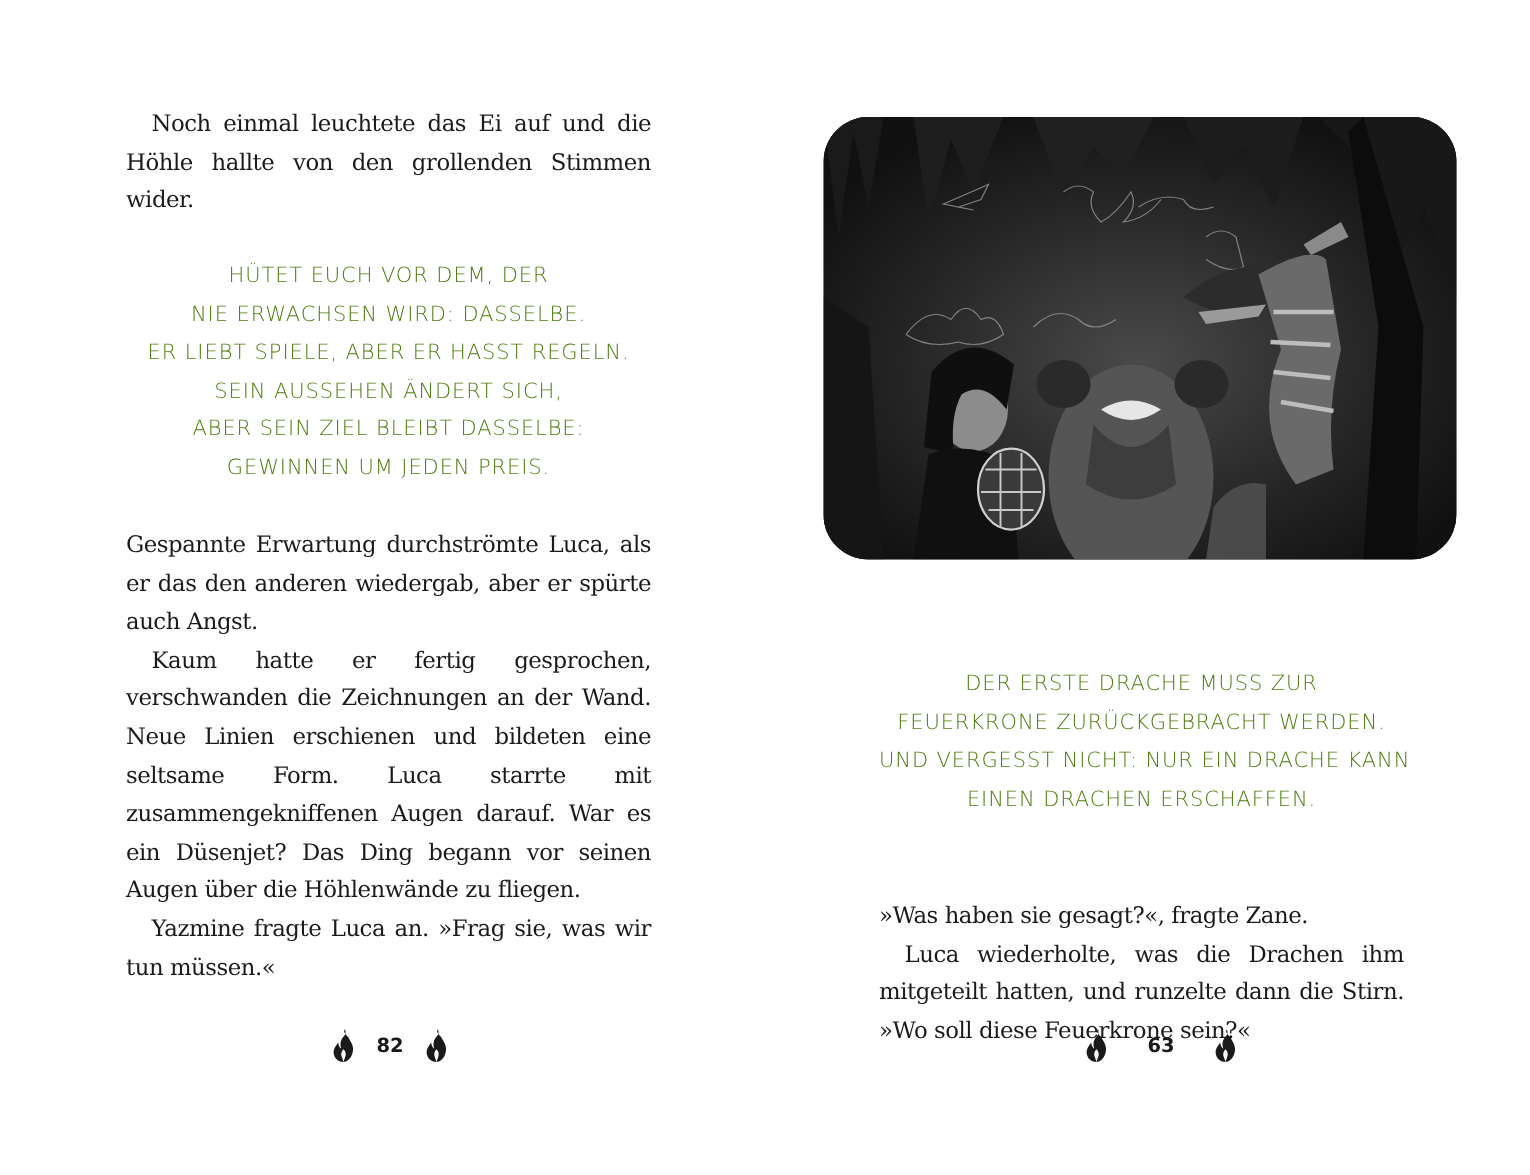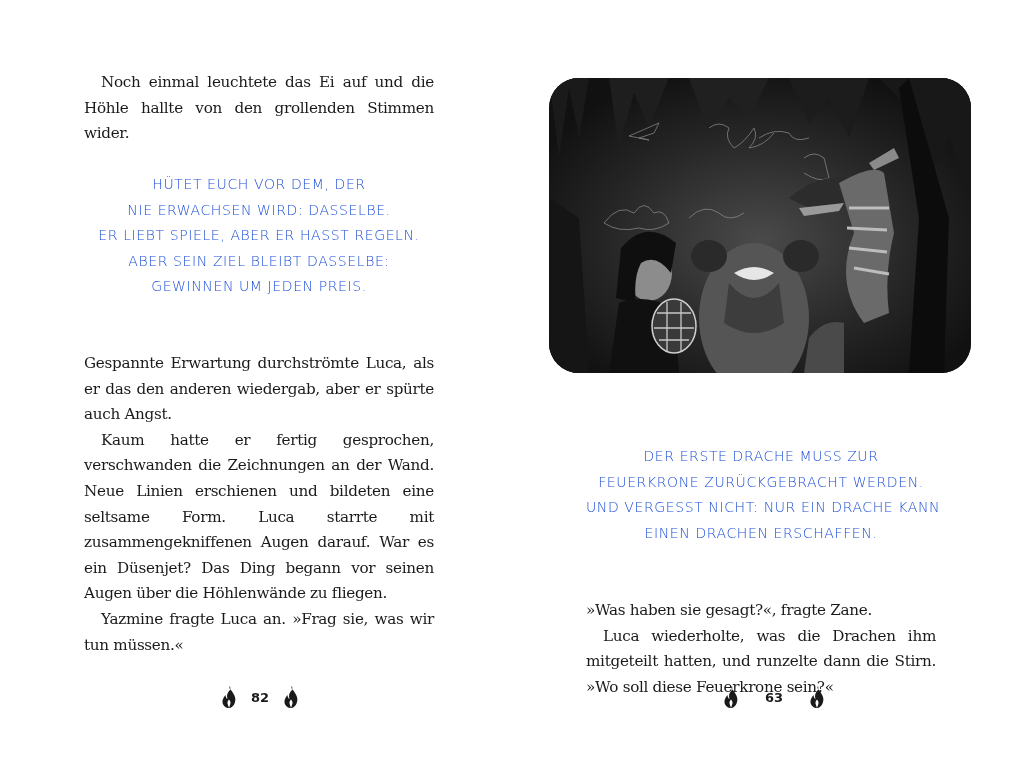--- a/index.html
+++ b/index.html
@@ -19,21 +19,21 @@
     .prose p { margin: 0; text-align: justify; text-align-last: left; }
     .prose p.indent { text-indent: 17px; }
     .prose p.noindent { text-indent: 0; }
     .inscription {
       position: absolute;
       font-family: "DejaVu Sans", sans-serif;
       font-size: 14px;
       line-height: 25.6px;
       letter-spacing: 0.6px;
       text-align: center;
-      color: #1d4ed8;
+      color: #4d7c0f;
       font-weight: 300;
     }
     .inscription .line { display: block; white-space: nowrap; }
     .folio {
       position: absolute;
       top: 684px;
       height: 26px;
       display: flex;
       align-items: center;
       gap: 14px;
@@ -59,20 +59,21 @@
 <div class="page page-left">
 
   <div class="prose" style="left:84px; top:70px; width:350px;">
     <p class="indent">Noch einmal leuchtete das Ei auf und die Höhle hallte von den grollenden Stimmen wider.</p>
   </div>
 
   <div class="inscription" style="left:84px; top:172px; width:350px;">
     <span class="line">HÜTET EUCH VOR DEM, DER</span>
     <span class="line">NIE ERWACHSEN WIRD: DASSELBE.</span>
     <span class="line">ER LIEBT SPIELE, ABER ER HASST REGELN.</span>
+    <span class="line">SEIN AUSSEHEN ÄNDERT SICH,</span>
     <span class="line">ABER SEIN ZIEL BLEIBT DASSELBE:</span>
     <span class="line">GEWINNEN UM JEDEN PREIS.</span>
   </div>
 
   <div class="prose" style="left:84px; top:351px; width:350px;">
     <p class="noindent">Gespannte Erwartung durchströmte Luca, als er das den anderen wiedergab, aber er spürte auch Angst.</p>
     <p class="indent">Kaum hatte er fertig gesprochen, verschwanden die Zeichnungen an der Wand. Neue Linien erschienen und bildeten eine seltsame Form. Luca starrte mit zusammengekniffenen Augen darauf. War es ein Düsenjet? Das Ding begann vor seinen Augen über die Höhlenwände zu fliegen.</p>
     <p class="indent">Yazmine fragte Luca an. »Frag sie, was wir tun müssen.«</p>
   </div>
 

